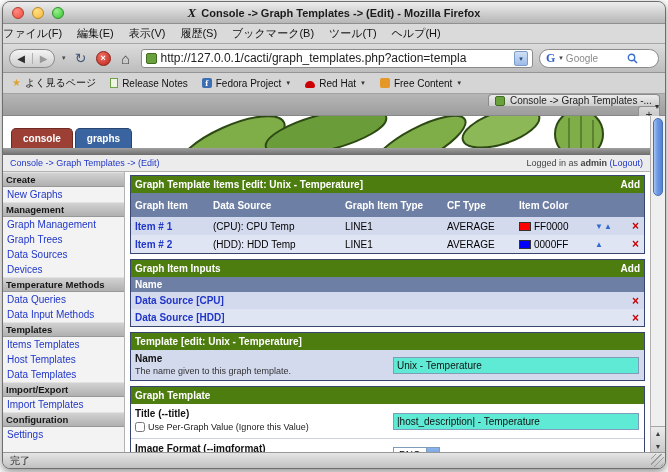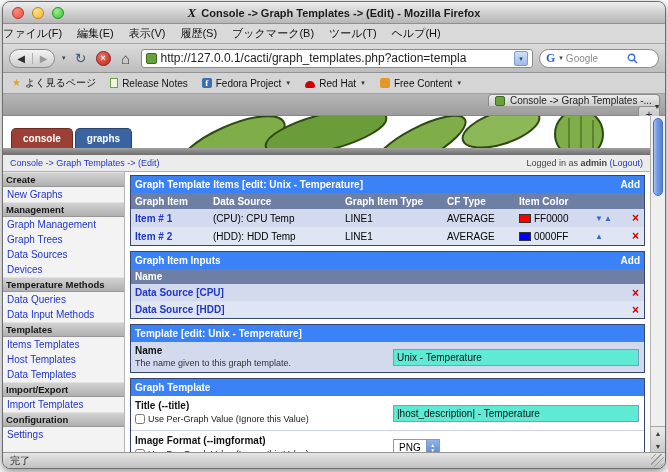--- a/index.html
+++ b/index.html
@@ -92,25 +92,25 @@
 
   .mainrow { position:absolute; top:56px; left:0; right:15px; bottom:0; display:flex; }
   .sidebar { width:122px; flex:none; background:#f3f3f3; border-right:1px solid #b3b3b3; font-size:10px; overflow:hidden; }
   .sb-header { height:15px; background:linear-gradient(#d2d2d2,#b0b0b0); border-top:1px solid #e2e2e2;
                border-bottom:1px solid #989898; font-weight:bold; color:#161616; padding-left:3px;
                line-height:13px; font-size:9.5px; }
   .sb-item { height:15px; line-height:15px; padding-left:4px; color:#2036c8; white-space:nowrap; }
 
   .main { flex:1; min-width:0; padding:3px 5px 0 5px; background:#fff; }
   .ctable { border:1px solid #37466f; margin-bottom:5px; font-size:10px; }
-  .ctitle { background:#3b82f6; color:#fff; height:17px; display:flex; align-items:center;
+  .ctitle { background:#4d7c0f; color:#fff; height:17px; display:flex; align-items:center;
             justify-content:space-between; padding:0 4px; font-weight:bold; }
   .ctitle .t-edit { font-weight:bold; }
   .ctitle .add { color:#fff; }
-  .chead { background:#6e7fa5; color:#fff; font-weight:bold; display:flex; align-items:center; height:16px; }
+  .chead { background:#6e7fa5; color:#fff; font-weight:bold; display:flex; align-items:center; height:24px; }
   .chead span, .crow > span { padding-left:4px; }
   .crow { display:flex; align-items:center; height:18px; }
   .row-a { background:#d4daee; }
   .row-b { background:#e0e5f4; }
   .c1{width:78px;flex:none;} .c2{width:132px;flex:none;} .c3{width:102px;flex:none;}
   .c4{width:72px;flex:none;} .c5{width:76px;flex:none;} .c6{width:32px;flex:none;}
   .c7{flex:1;text-align:right;padding-right:5px;}
   .itemlink { color:#2036c8; font-weight:bold; }
   .swatch { display:inline-block; width:12px; height:9px; border:1px solid #333; margin-right:3px; vertical-align:-1px; }
   .arrows { color:#2f6bd0; font-size:8px; letter-spacing:1px; }

